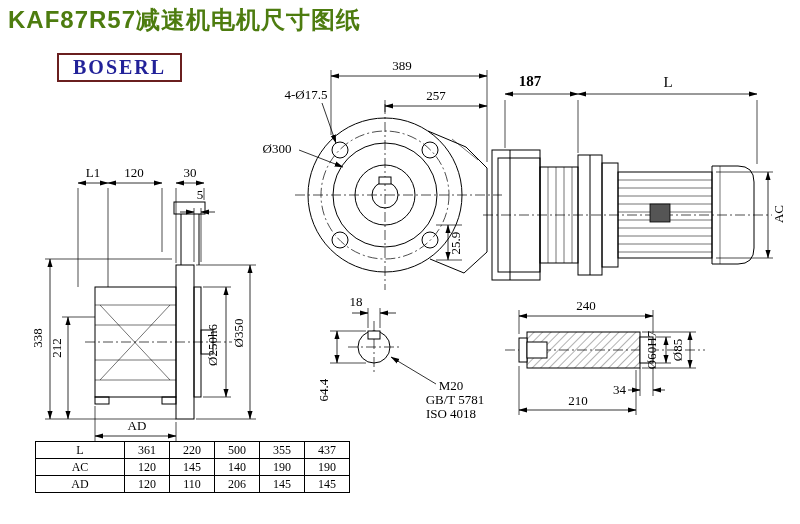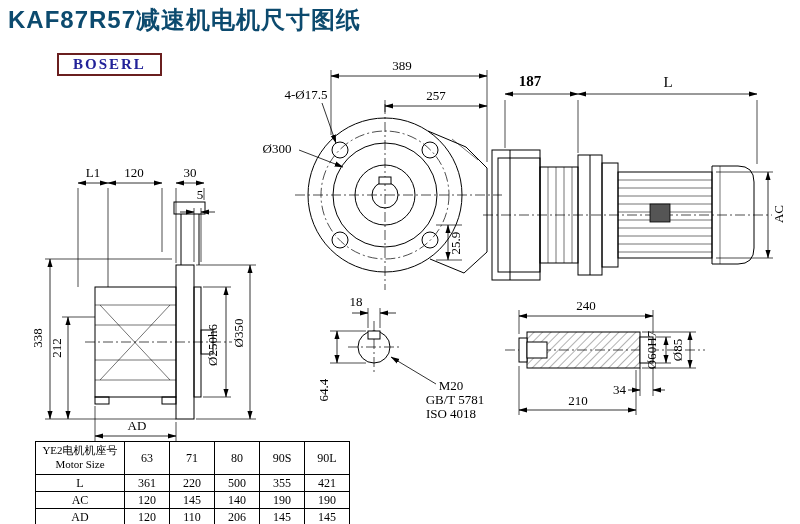--- a/index.html
+++ b/index.html
@@ -1,18 +1,18 @@
 <!DOCTYPE html>
 <html><head>
 <meta charset="utf-8">
 <style>
   html,body{margin:0;padding:0;background:#fff;width:800px;height:524px;overflow:hidden;}
   .canvas{position:relative;width:800px;height:524px;background:#fff;font-family:"Liberation Serif",serif;color:#000;}
-  .title{position:absolute;left:8px;top:4px;margin:0;font-family:"Liberation Sans",sans-serif;font-size:24px;font-weight:bold;color:#0c4a6e;letter-spacing:1px;}
-  .logo{position:absolute;left:57px;top:53px;border:2px solid #6a1f1f;padding:1px 14px;color:#222299;font-family:"Liberation Serif",serif;font-weight:bold;font-size:15px;letter-spacing:2px;background:#fff;}
+  .title{position:absolute;left:8px;top:4px;margin:0;font-family:"Liberation Sans",sans-serif;font-size:24px;font-weight:bold;color:#4d7c0f;letter-spacing:1px;}
+  .logo{position:absolute;left:57px;top:53px;border:2px solid #6a1f1f;padding:1px 14px;color:#222299;font-family:"Liberation Serif",serif;font-weight:bold;font-size:20px;letter-spacing:2px;background:#fff;}
   svg{position:absolute;left:0;top:0;}
   .ln{stroke:#000;stroke-width:1;fill:none;}
   .lnw{stroke:#000;stroke-width:1;fill:#fff;}
   .thin{stroke:#000;stroke-width:.55;fill:none;}
   .ext{stroke:#000;stroke-width:.7;fill:none;}
   .dim-l{stroke:#000;stroke-width:.8;fill:none;}
   .cl{stroke:#000;stroke-width:.7;fill:none;stroke-dasharray:10 3 2 3;}
   .dim{font-family:"Liberation Serif",serif;font-size:13px;fill:#000;}
   .dimb{font-size:15px;font-weight:bold;}
   .dimL{font-size:15px;}
@@ -230,38 +230,27 @@
 
       <line class="ext" x1="642" y1="332" x2="696" y2="332"></line>
       <line class="ext" x1="642" y1="368" x2="696" y2="368"></line>
       <line class="dim-l" x1="690" y1="332" x2="690" y2="368" marker-start="url(#arr)" marker-end="url(#arr)"></line>
       <text class="dim" x="682" y="350" text-anchor="middle" transform="rotate(-90 682 350)">Ø85</text>
     </g>
   </svg>
 
   <table class="size-table">
     <tbody>
-        <tr class="hdr">
-      <td class="lbl">
-        <div class="cn">YE2电机机座号</div>
-        <div class="en">Motor Size</div>
-      </td>
-      <td>63</td>
-      <td>71</td>
-      <td>80</td>
-      <td>90S</td>
-      <td>90L</td>
-    </tr>
     <tr>
       <td class="lbl">L</td>
       <td>361</td>
       <td>220</td>
       <td>500</td>
       <td>355</td>
-      <td>421</td>
+      <td>437</td>
     </tr>
     <tr>
       <td class="lbl">AC</td>
       <td>120</td>
       <td>145</td>
       <td>140</td>
       <td>190</td>
       <td>190</td>
     </tr>
     <tr>

